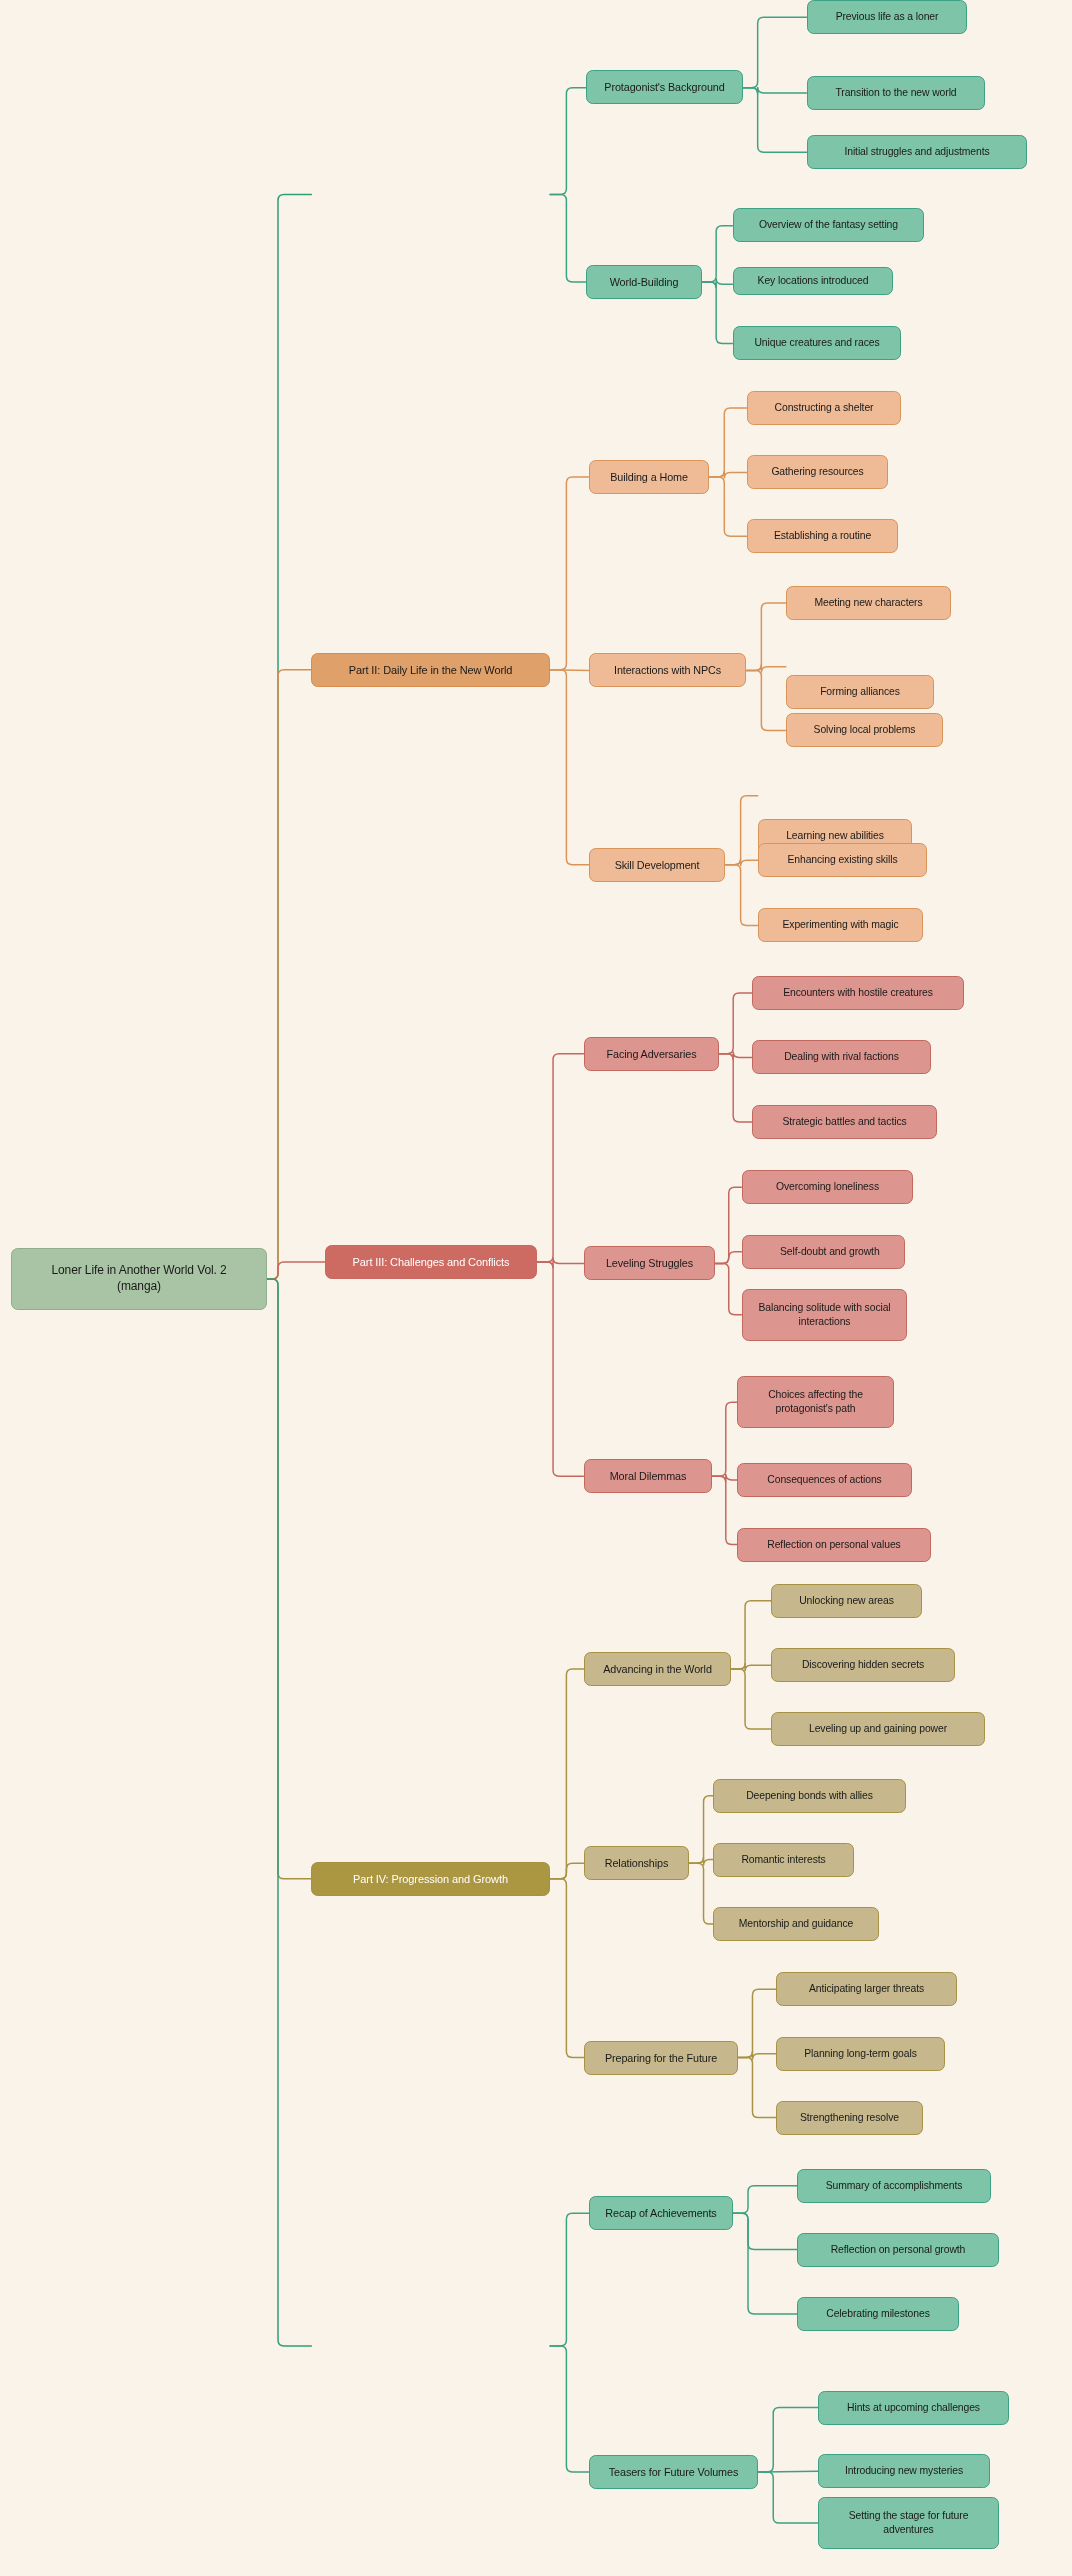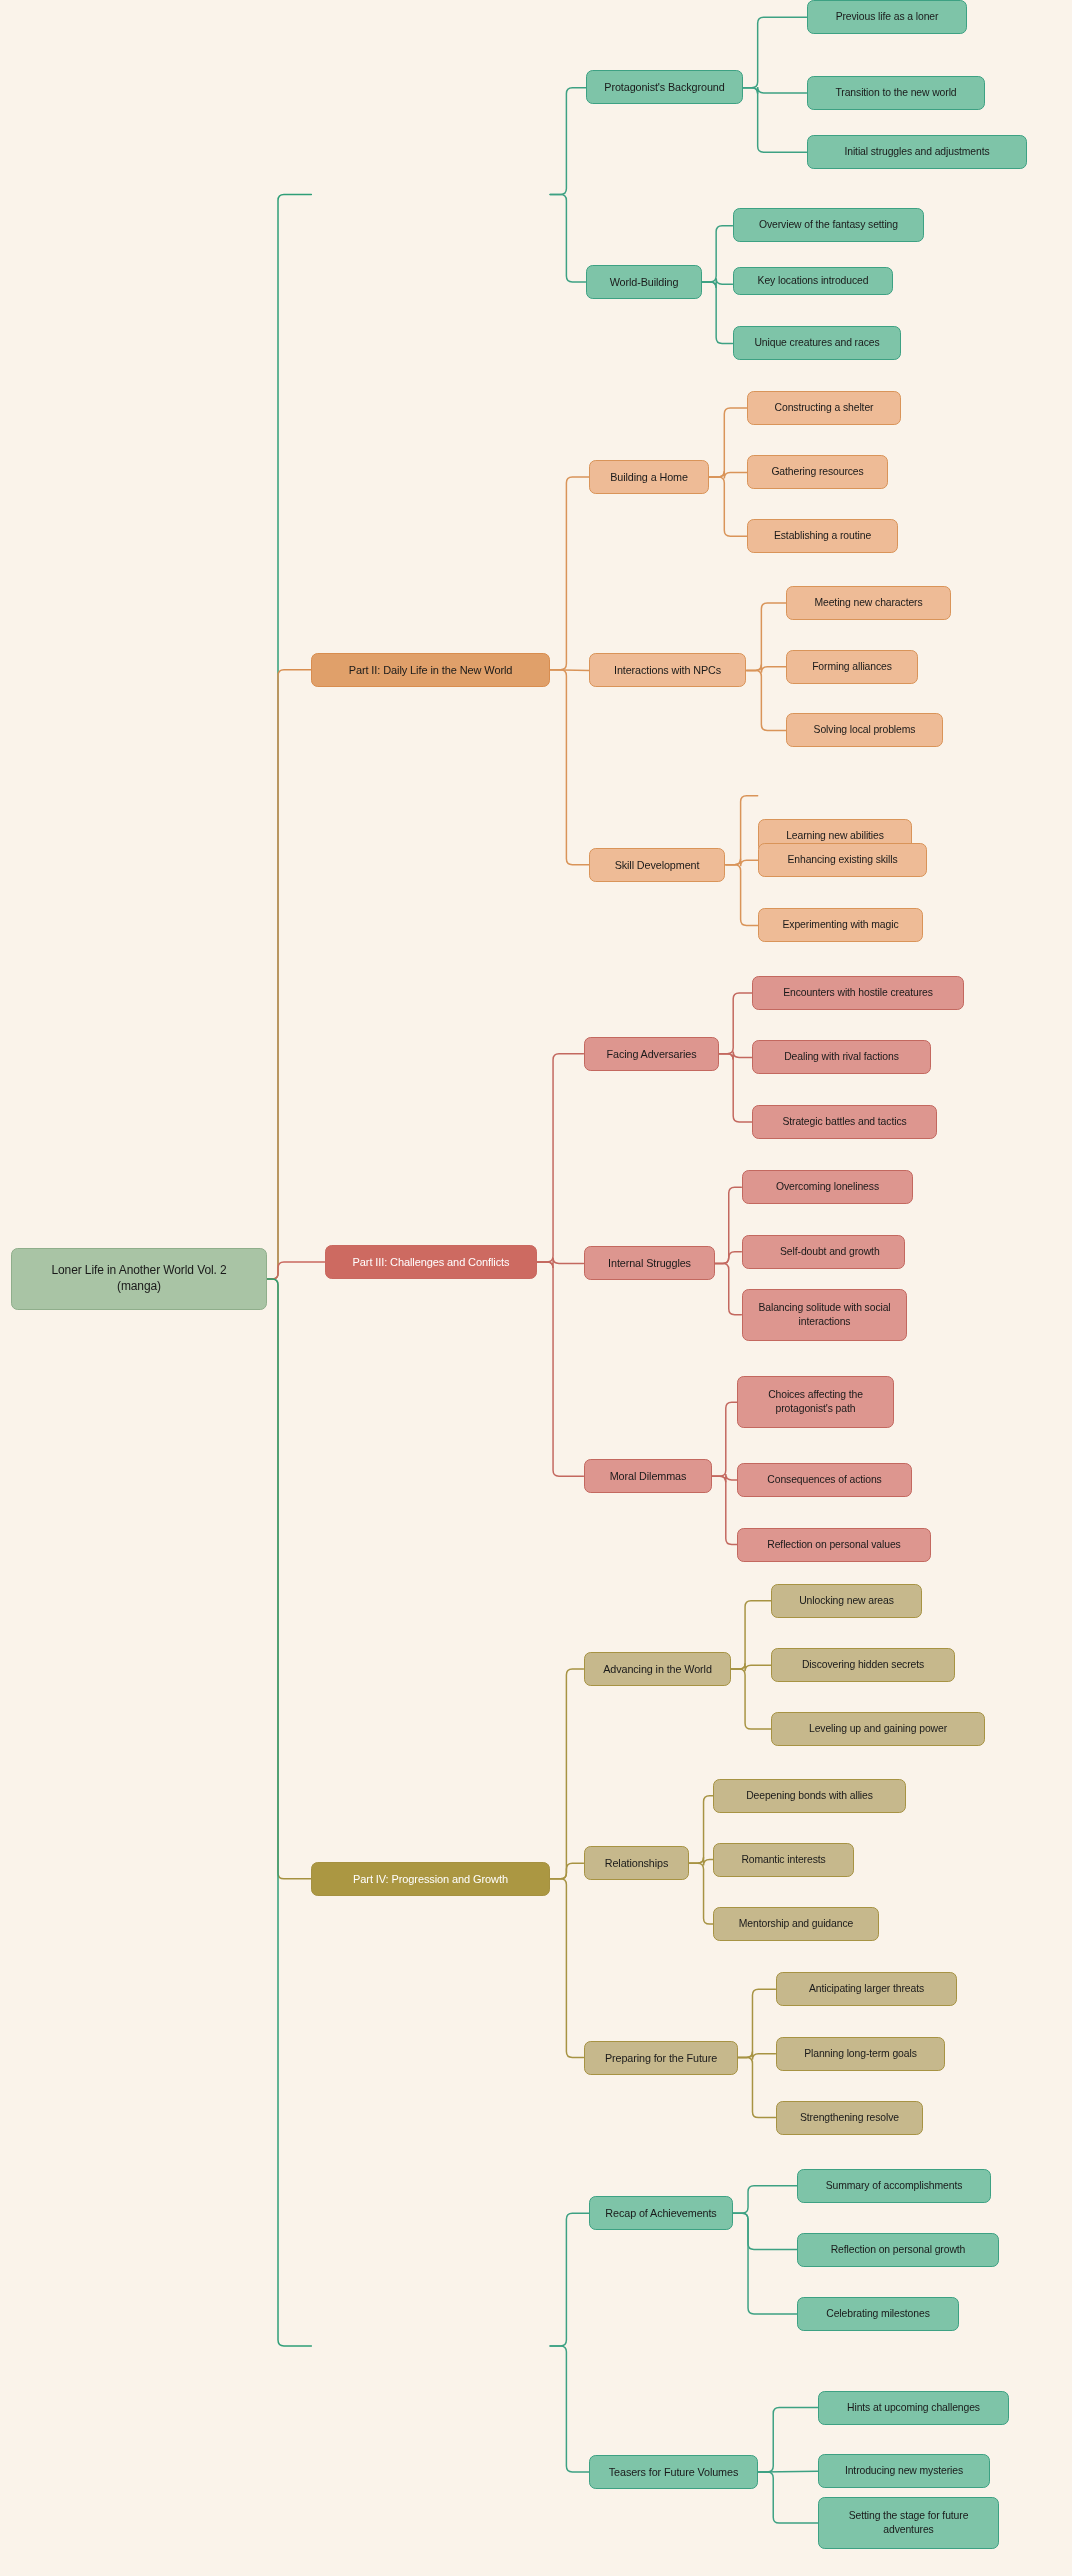--- a/index.html
+++ b/index.html
@@ -135,21 +135,21 @@
     </div>
     <div class="node lvl3" style="left: 747px; top: 519px; width: 151px; height: 34px; background: rgb(238, 187, 150); border: 0.7px solid rgb(217, 148, 89);">
       <span>Establishing a routine</span>
     </div>
     <div class="node lvl2" style="left: 589px; top: 653px; width: 157px; height: 34px; background: rgb(238, 187, 150); border: 0.7px solid rgb(217, 148, 89);">
       <span>Interactions with NPCs</span>
     </div>
     <div class="node lvl3" style="left: 786px; top: 586px; width: 165px; height: 34px; background: rgb(238, 187, 150); border: 0.7px solid rgb(217, 148, 89);">
       <span>Meeting new characters</span>
     </div>
-    <div class="node lvl3" style="left: 786px; top: 650px; width: 132px; height: 34px; background: rgb(238, 187, 150); border: 0.7px solid rgb(217, 148, 89);">
+    <div class="node lvl3" style="left: 786px; top: 675px; width: 148px; height: 34px; background: rgb(238, 187, 150); border: 0.7px solid rgb(217, 148, 89);">
       <span>Forming alliances</span>
     </div>
     <div class="node lvl3" style="left: 786px; top: 713px; width: 157px; height: 34px; background: rgb(238, 187, 150); border: 0.7px solid rgb(217, 148, 89);">
       <span>Solving local problems</span>
     </div>
     <div class="node lvl2" style="left: 589px; top: 848px; width: 136px; height: 34px; background: rgb(238, 187, 150); border: 0.7px solid rgb(217, 148, 89);">
       <span>Skill Development</span>
     </div>
     <div class="node lvl3" style="left: 758px; top: 819px; width: 154px; height: 34px; background: rgb(238, 187, 150); border: 0.7px solid rgb(217, 148, 89);">
       <span>Learning new abilities</span>
@@ -169,21 +169,21 @@
     <div class="node lvl3" style="left: 752px; top: 976px; width: 212px; height: 34px; background: rgb(221, 150, 143); border: 0.7px solid rgb(195, 104, 95);">
       <span>Encounters with hostile creatures</span>
     </div>
     <div class="node lvl3" style="left: 752px; top: 1040px; width: 179px; height: 34px; background: rgb(221, 150, 143); border: 0.7px solid rgb(195, 104, 95);">
       <span>Dealing with rival factions</span>
     </div>
     <div class="node lvl3" style="left: 752px; top: 1105px; width: 185px; height: 34px; background: rgb(221, 150, 143); border: 0.7px solid rgb(195, 104, 95);">
       <span>Strategic battles and tactics</span>
     </div>
     <div class="node lvl2" style="left: 584px; top: 1246px; width: 131px; height: 34px; background: rgb(221, 150, 143); border: 0.7px solid rgb(195, 104, 95);">
-      <span>Internal Struggles</span>
+      <span>Leveling Struggles</span>
     </div>
     <div class="node lvl3" style="left: 742px; top: 1170px; width: 171px; height: 34px; background: rgb(221, 150, 143); border: 0.7px solid rgb(195, 104, 95);">
       <span>Overcoming loneliness</span>
     </div>
     <div class="node lvl3" style="left: 742px; top: 1235px; width: 163px; height: 34px; background: rgb(221, 150, 143); border: 0.7px solid rgb(195, 104, 95); padding-left: 20px;">
       <span>Self-doubt and growth</span>
     </div>
     <div class="node lvl3" style="left: 742px; top: 1289px; width: 165px; height: 52px; background: rgb(221, 150, 143); border: 0.7px solid rgb(195, 104, 95);">
       <span>Balancing solitude with social interactions</span>
     </div>

